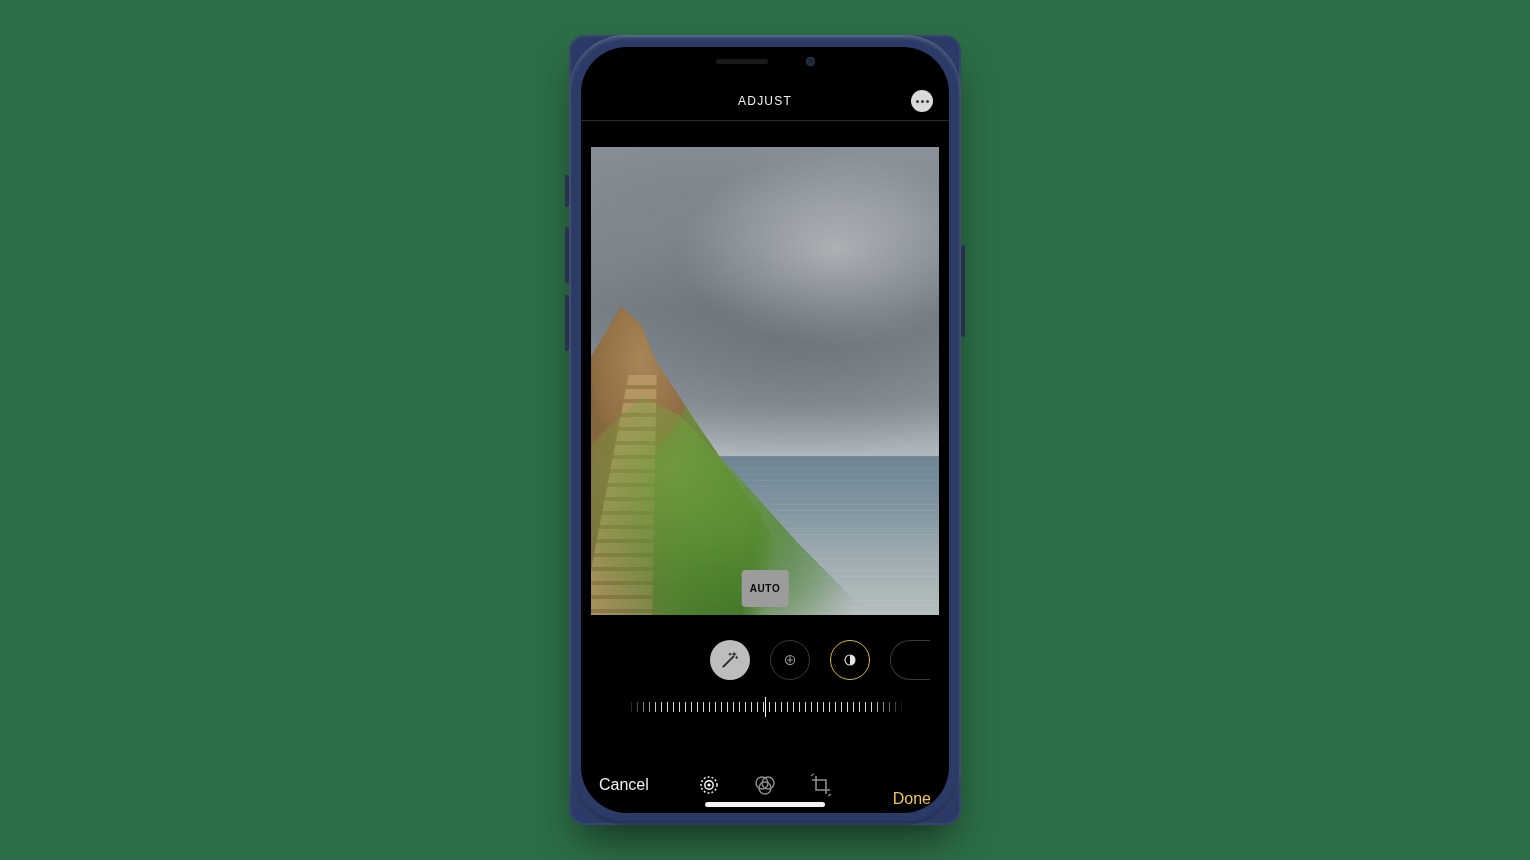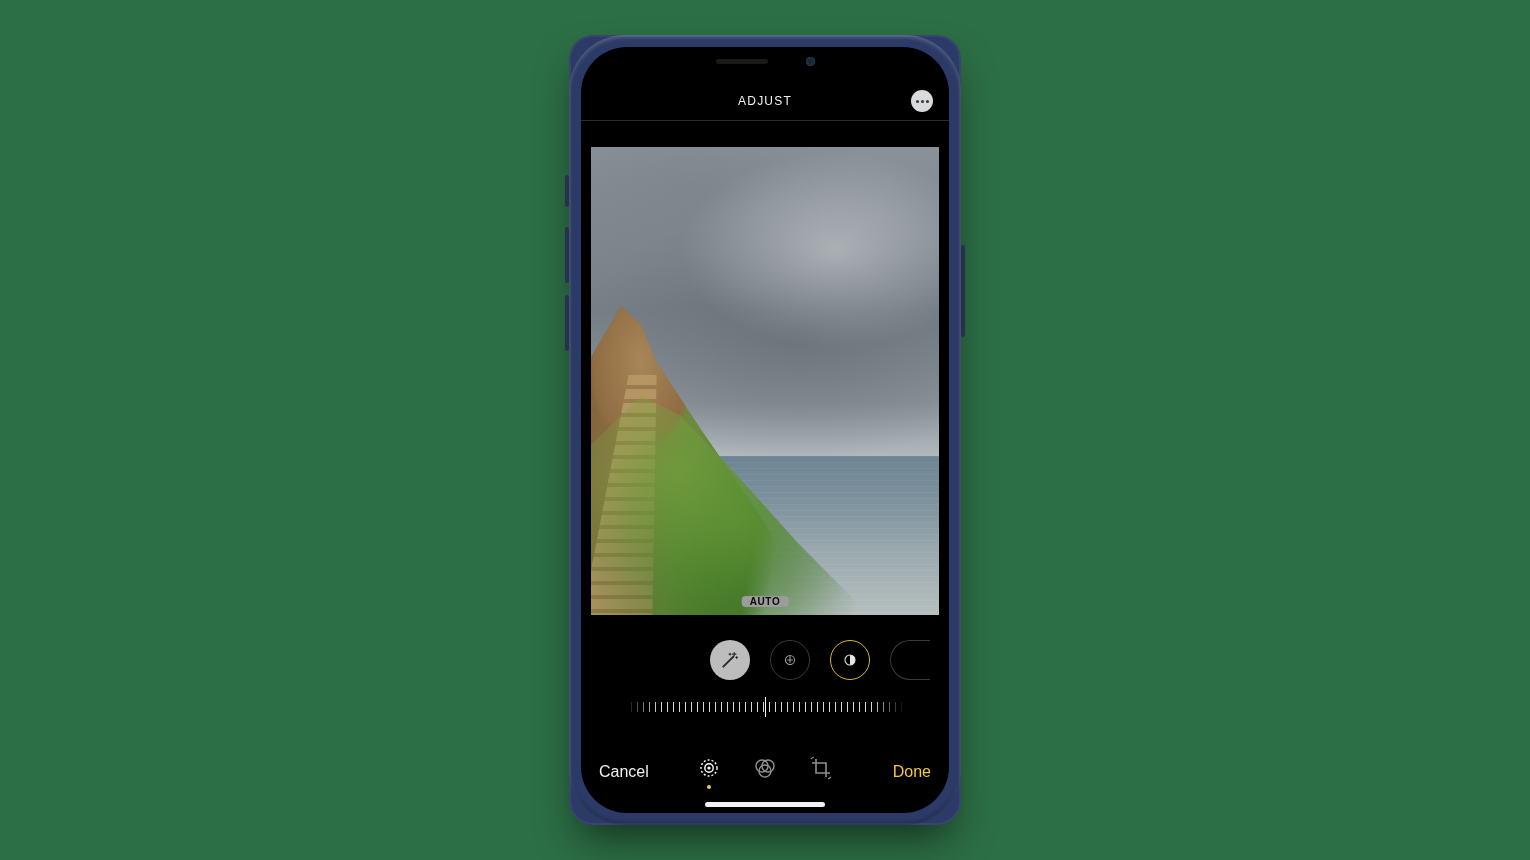--- a/index.html
+++ b/index.html
@@ -16,21 +16,21 @@
     position: relative;
   }
   .phone {
     position: absolute;
     left: 50%;
     top: 50%;
     transform: translate(-50%, -50%);
     width: 392px;
     height: 790px;
     background: #2b3a67;
-    border-radius: 24px;
+    border-radius: 16px;
     box-shadow:
       0 22px 40px -10px rgba(0,0,0,0.55),
       inset 0 0 0 2px rgba(255,255,255,0.06);
     padding: 12px;
   }
   .phone::before {
     
     content: "";
     position: absolute;
     inset: 0;
@@ -166,21 +166,21 @@
   .auto-badge {
     position:absolute;
     left:50%;
     bottom:8px;
     transform:translateX(-50%);
     background:#9c9c9c;
     color:#0a0a0a;
     font-size:10px;
     font-weight:600;
     letter-spacing:0.6px;
-    padding:0 8px;
+    padding:13px 8px;
     border-radius:4px;
   }
 
   
   .adjust-row {
     position:absolute;
     top: 583px;
     left:0; right:0;
     height: 60px;
     display:flex;
@@ -227,24 +227,24 @@
     position:absolute;
     left:50%; top:0;
     width:1px; height:20px;
     background:#fff;
   }
 
   
   .bottombar {
     position:absolute;
     left:0; right:0;
-    bottom: 32px;
+    bottom: 4px;
     height: 48px;
     display:flex;
-    align-items:flex-end;
+    align-items:center;
     justify-content:space-between;
     padding: 0 18px;
   }
   .txtbtn {
     font-size:16px;
     font-weight:400;
   }
   .cancel { color:#f0f0f0; }
   .done { color:#f2c84b;margin-top:28px; }
   .modes {

